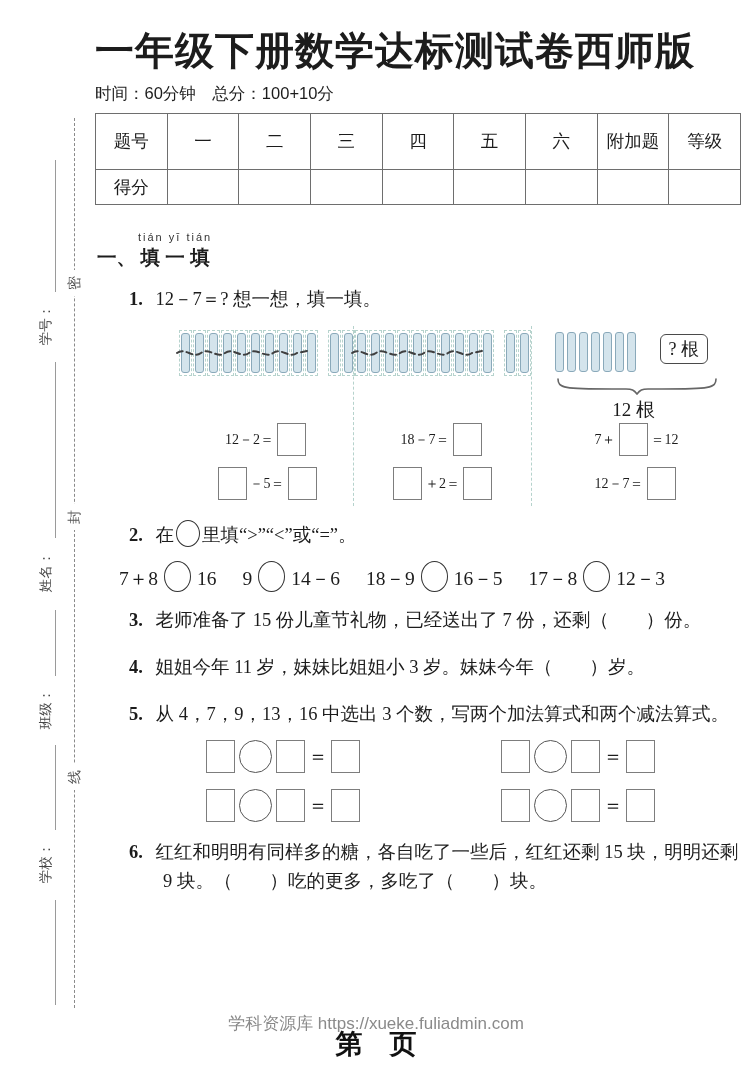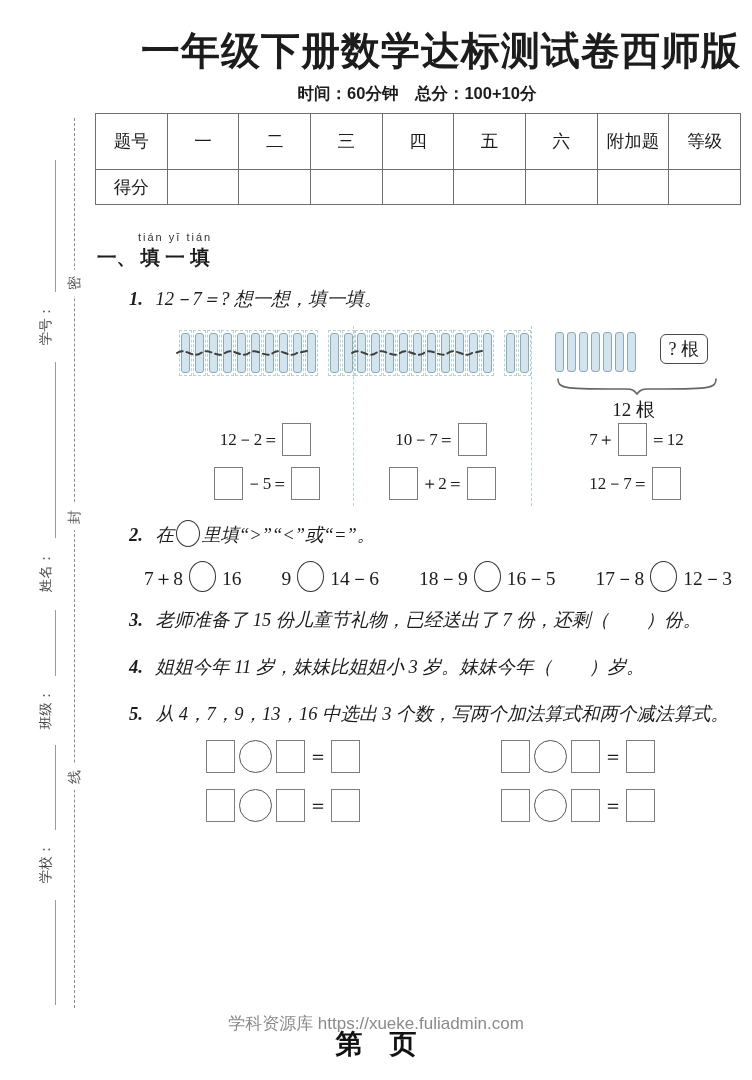--- a/index.html
+++ b/index.html
@@ -8,37 +8,37 @@
   
   .seal{position:absolute;left:0;top:0;width:95px;height:1080px;}
   .seal-dash{position:absolute;left:74px;top:118px;height:890px;border-left:1px dashed #8a8a8a;}
   .seal-line{position:absolute;left:55px;width:1px;background:#9a9a9a;}
   .seal-label{position:absolute;left:14px;width:64px;height:60px;display:flex;align-items:center;justify-content:center;
               transform:rotate(-90deg);font-size:13.5px;color:#444;white-space:nowrap;}
   .seal-char{position:absolute;left:62px;width:26px;height:26px;display:flex;align-items:center;justify-content:center;
              transform:rotate(-90deg);font-size:14px;color:#555;background:#fff;}
   
   .main{position:absolute;left:95px;top:0;width:646px;}
-  .title{margin-top:30px;text-align:right;font-family:"Liberation Sans","DejaVu Sans",sans-serif;
+  .title{margin-top:30px;text-align:left;font-family:"Liberation Sans","DejaVu Sans",sans-serif;
          font-weight:bold;font-size:39px;letter-spacing:1px;line-height:1.1;}
   .subtitle{margin-top:6px;text-align:center;font-family:"Liberation Sans","DejaVu Sans",sans-serif;
             font-weight:bold;font-size:29px;}
-  .meta{margin-top:10px;text-align:center;font-family:"Liberation Sans","DejaVu Sans",sans-serif;
-        font-weight:700;font-size:16.5px;padding-right:2px;}
+  .meta{margin-top:10px;text-align:left;font-family:"Liberation Sans","DejaVu Sans",sans-serif;
+        font-weight:400;font-size:16.5px;padding-right:2px;}
   table.score{margin-top:8px;width:100%;border-collapse:collapse;table-layout:fixed;
               font-family:"Liberation Sans","DejaVu Sans",sans-serif;font-size:17.5px;}
   table.score th,table.score td{border:1px solid #6e6e6e;text-align:center;font-weight:400;padding:0;}
   table.score tr.hdr{height:56px;} table.score tr.scr{height:35px;}
   
   .sect{margin:26px 0 0 2px;font-family:"Liberation Sans","DejaVu Sans",sans-serif;
         font-weight:bold;font-size:19.5px;display:flex;align-items:flex-end;}
   .pword{display:inline-block;text-align:center;margin:0 2px;}
   .pinyin{display:block;font-size:11px;font-weight:400;color:#333;letter-spacing:2px;line-height:1.2;}
   
-  .q{margin:14px 0 0 68px;font-size:18.5px;line-height:1.55;text-indent:-34px;font-style:italic;}
+  .q{margin:14px 0 0 68px;font-size:18.5px;line-height:1.55;text-indent:-34px;}
   .qnum{font-weight:bold;margin-right:8px;}
   
   .panels{display:flex;margin:12px 0 0 86px;}
   .panel-col{display:flex;flex-direction:column;}
   .panel-col:nth-child(1){width:172px;}
   .panel-col:nth-child(2){width:178px;}
   .panel-col:nth-child(3){width:214px;}
   .panel-col.divided{border-right:1.5px dashed #b5d2cc;}
   .sticksrow{height:88px;display:flex;align-items:flex-start;justify-content:center;padding-top:4px;}
   .bundle{position:relative;display:inline-flex;}
@@ -46,29 +46,29 @@
   .swrap-plain{display:inline-block;padding:2px 1.5px;}
   .stick{display:block;width:7px;height:38px;background:#d4e4ec;border:1px solid #8aa9ba;border-radius:3px;}
   .squig{position:absolute;left:-4px;top:14px;pointer-events:none;}
   .loose{display:inline-flex;margin-left:9px;}
   .brace-panel{display:flex;flex-direction:column;align-items:flex-start;}
   .brace-top{display:flex;align-items:flex-start;}
   .plain-group{display:inline-flex;}
   .qbox{display:inline-block;margin-left:22px;margin-top:4px;border:1.5px solid #4a4a4a;border-radius:6px;
         padding:2px 8px;font-size:18px;background:#fff;white-space:nowrap;}
   .brace-label{width:160px;text-align:center;font-size:19px;margin-top:1px;}
-  .eqrow{height:44px;display:flex;align-items:center;justify-content:center;font-size:17px;}
+  .eqrow{height:44px;display:flex;align-items:center;justify-content:center;font-size:14px;}
   .eqtxt{white-space:nowrap;}
   .ansbox{display:inline-block;width:27px;height:31px;border:1px solid #7d7d7d;background:#fff;
           vertical-align:-8px;margin:0 3px;}
   .anscircle{display:inline-block;width:31px;height:31px;border:1.4px solid #555;border-radius:50%;
              background:#fff;vertical-align:-8px;margin:0 1px;}
   .inline-circle{display:inline-block;width:22px;height:25px;border:1.3px solid #333;border-radius:50%;
                  vertical-align:-6px;margin:0 2px;}
-  .cmps{margin:12px 0 0 49px;display:flex;gap:40px;font-size:19.5px;align-items:center;}
+  .cmps{margin:12px 0 0 24px;display:flex;gap:26px;font-size:19.5px;align-items:center;}
   .cmpcircle{display:inline-block;width:25px;height:29px;border:1.5px solid #333;border-radius:50%;
              vertical-align:-7px;margin:0 6px;}
   .q5grid{display:grid;grid-template-columns:245px 245px;gap:16px 50px;margin:12px 0 0 108px;}
   .q5eq{display:flex;align-items:center;font-size:20px;}
   
   .wmark{position:absolute;left:0;right:0;top:1012px;text-align:center;
          font-family:"Liberation Sans","DejaVu Sans",sans-serif;font-size:17px;color:#8a8a8a;}
   .pagelabel{position:absolute;left:0;right:0;top:1026px;text-align:center;
              font-family:"Liberation Sans","DejaVu Sans",sans-serif;font-weight:bold;font-size:27px;color:#111;}
 </style>
@@ -234,21 +234,21 @@
             <span class="loose">
               <span class="swrap">
                 <span class="stick"></span>
               </span>
               <span class="swrap">
                 <span class="stick"></span>
               </span>
             </span>
           </div>
           <div class="eqrow">
-            <span class="eqtxt">10－7＝</span>
+            <span class="eqtxt">18－7＝</span>
             <span class="ansbox"></span>
           </div>
           <div class="eqrow">
             <span class="ansbox"></span>
             <span class="eqtxt">＋2＝</span>
             <span class="ansbox"></span>
           </div>
         </div>
         <div class="panel-col">
           <div class="sticksrow">
@@ -346,17 +346,21 @@
         </div>
         <div class="q5eq">
           <span class="ansbox"></span>
           <span class="anscircle"></span>
           <span class="ansbox"></span>
           <span class="eqtxt">＝</span>
           <span class="ansbox"></span>
         </div>
       </div>
 
+    <div class="q" style="margin-top:16px">
+      <span class="qnum">6.</span>
+      <span>红红和明明有同样多的糖，各自吃了一些后，红红还剩 15 块，明明还剩 9 块。（　　）吃的更多，多吃了（　　）块。</span>
+    </div>
   </div>
 
   <div class="wmark">学科资源库 https://xueke.fuliadmin.com</div>
   <div class="pagelabel">第　页</div>
 </div>
 
 </body></html>

